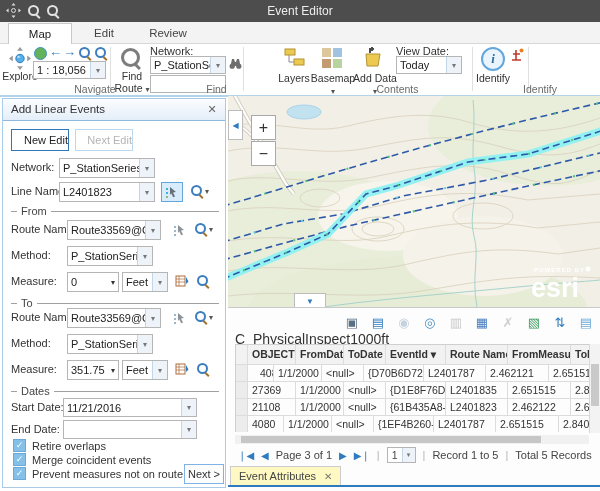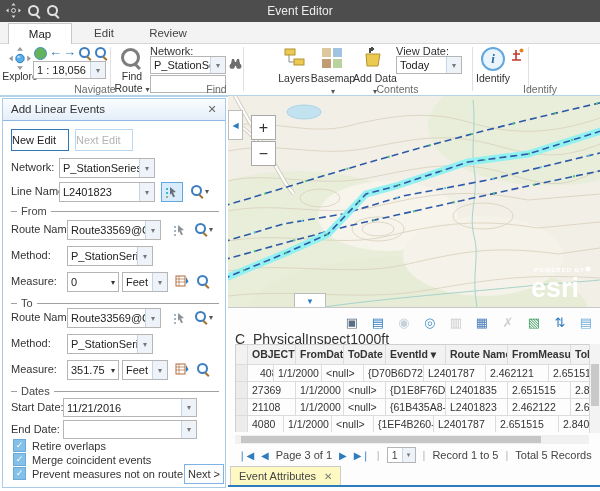--- a/index.html
+++ b/index.html
@@ -34,21 +34,21 @@
   .mag.white::before{border-color:#e3e3e3;}.mag.white::after{background:#e3e3e3;}
   .mag.big{width:20px;height:20px;}
   .mag.big::before{width:13px;height:13px;border-width:3px;}
   .mag.big::after{left:15px;top:15px;width:7px;height:3px;}
   
   .panel{left:2px;top:98px;width:224px;height:390px;border:1px solid #a9cbe8;box-sizing:border-box;background:#fff;}
   .panel-h{left:0;top:0;width:100%;height:22px;background:linear-gradient(#fbfdff,#e4eef9);
            border-bottom:1px solid #8db8e0;box-sizing:border-box;line-height:21px;}
   .panel-h .t{padding-left:8px;color:#333;font-size:11.5px;}
   .panel-x{position:absolute;right:6px;top:3px;width:14px;height:14px;color:#666;font-size:11px;line-height:14px;text-align:center;cursor:pointer;}
-  .btn{position:absolute;height:22px;line-height:20px;text-align:left;background:#fff;border:1px solid #2e76b5;
+  .btn{position:absolute;height:22px;line-height:20px;text-align:right;background:#fff;border:1px solid #2e76b5;
        box-sizing:border-box;font-size:11px;color:#222;cursor:pointer;}
   .btn.disabled{border-color:#bcd8ef;color:#b4b4b4;cursor:default;}
   .flabel{position:absolute;font-size:11px;color:#333;}
   .sect{position:absolute;display:flex;align-items:center;width:208px;left:8px;color:#444;font-size:11px;}
   .sect .ln1{width:6px;height:1px;background:#a0a0a0;margin-right:4px;}
   .sect .ln2{flex:1;height:1px;background:#a0a0a0;margin-left:4px;}
   .pickbtn{position:absolute;width:22px;height:20px;box-sizing:border-box;display:flex;align-items:center;justify-content:center;cursor:pointer;}
   .pickbtn.on{background:#d9ecfb;border:1px solid #63a7dd;}
   .magwrap{position:absolute;display:flex;align-items:center;gap:2px;cursor:pointer;}
   .cbrow{position:absolute;display:flex;align-items:center;gap:6px;}

